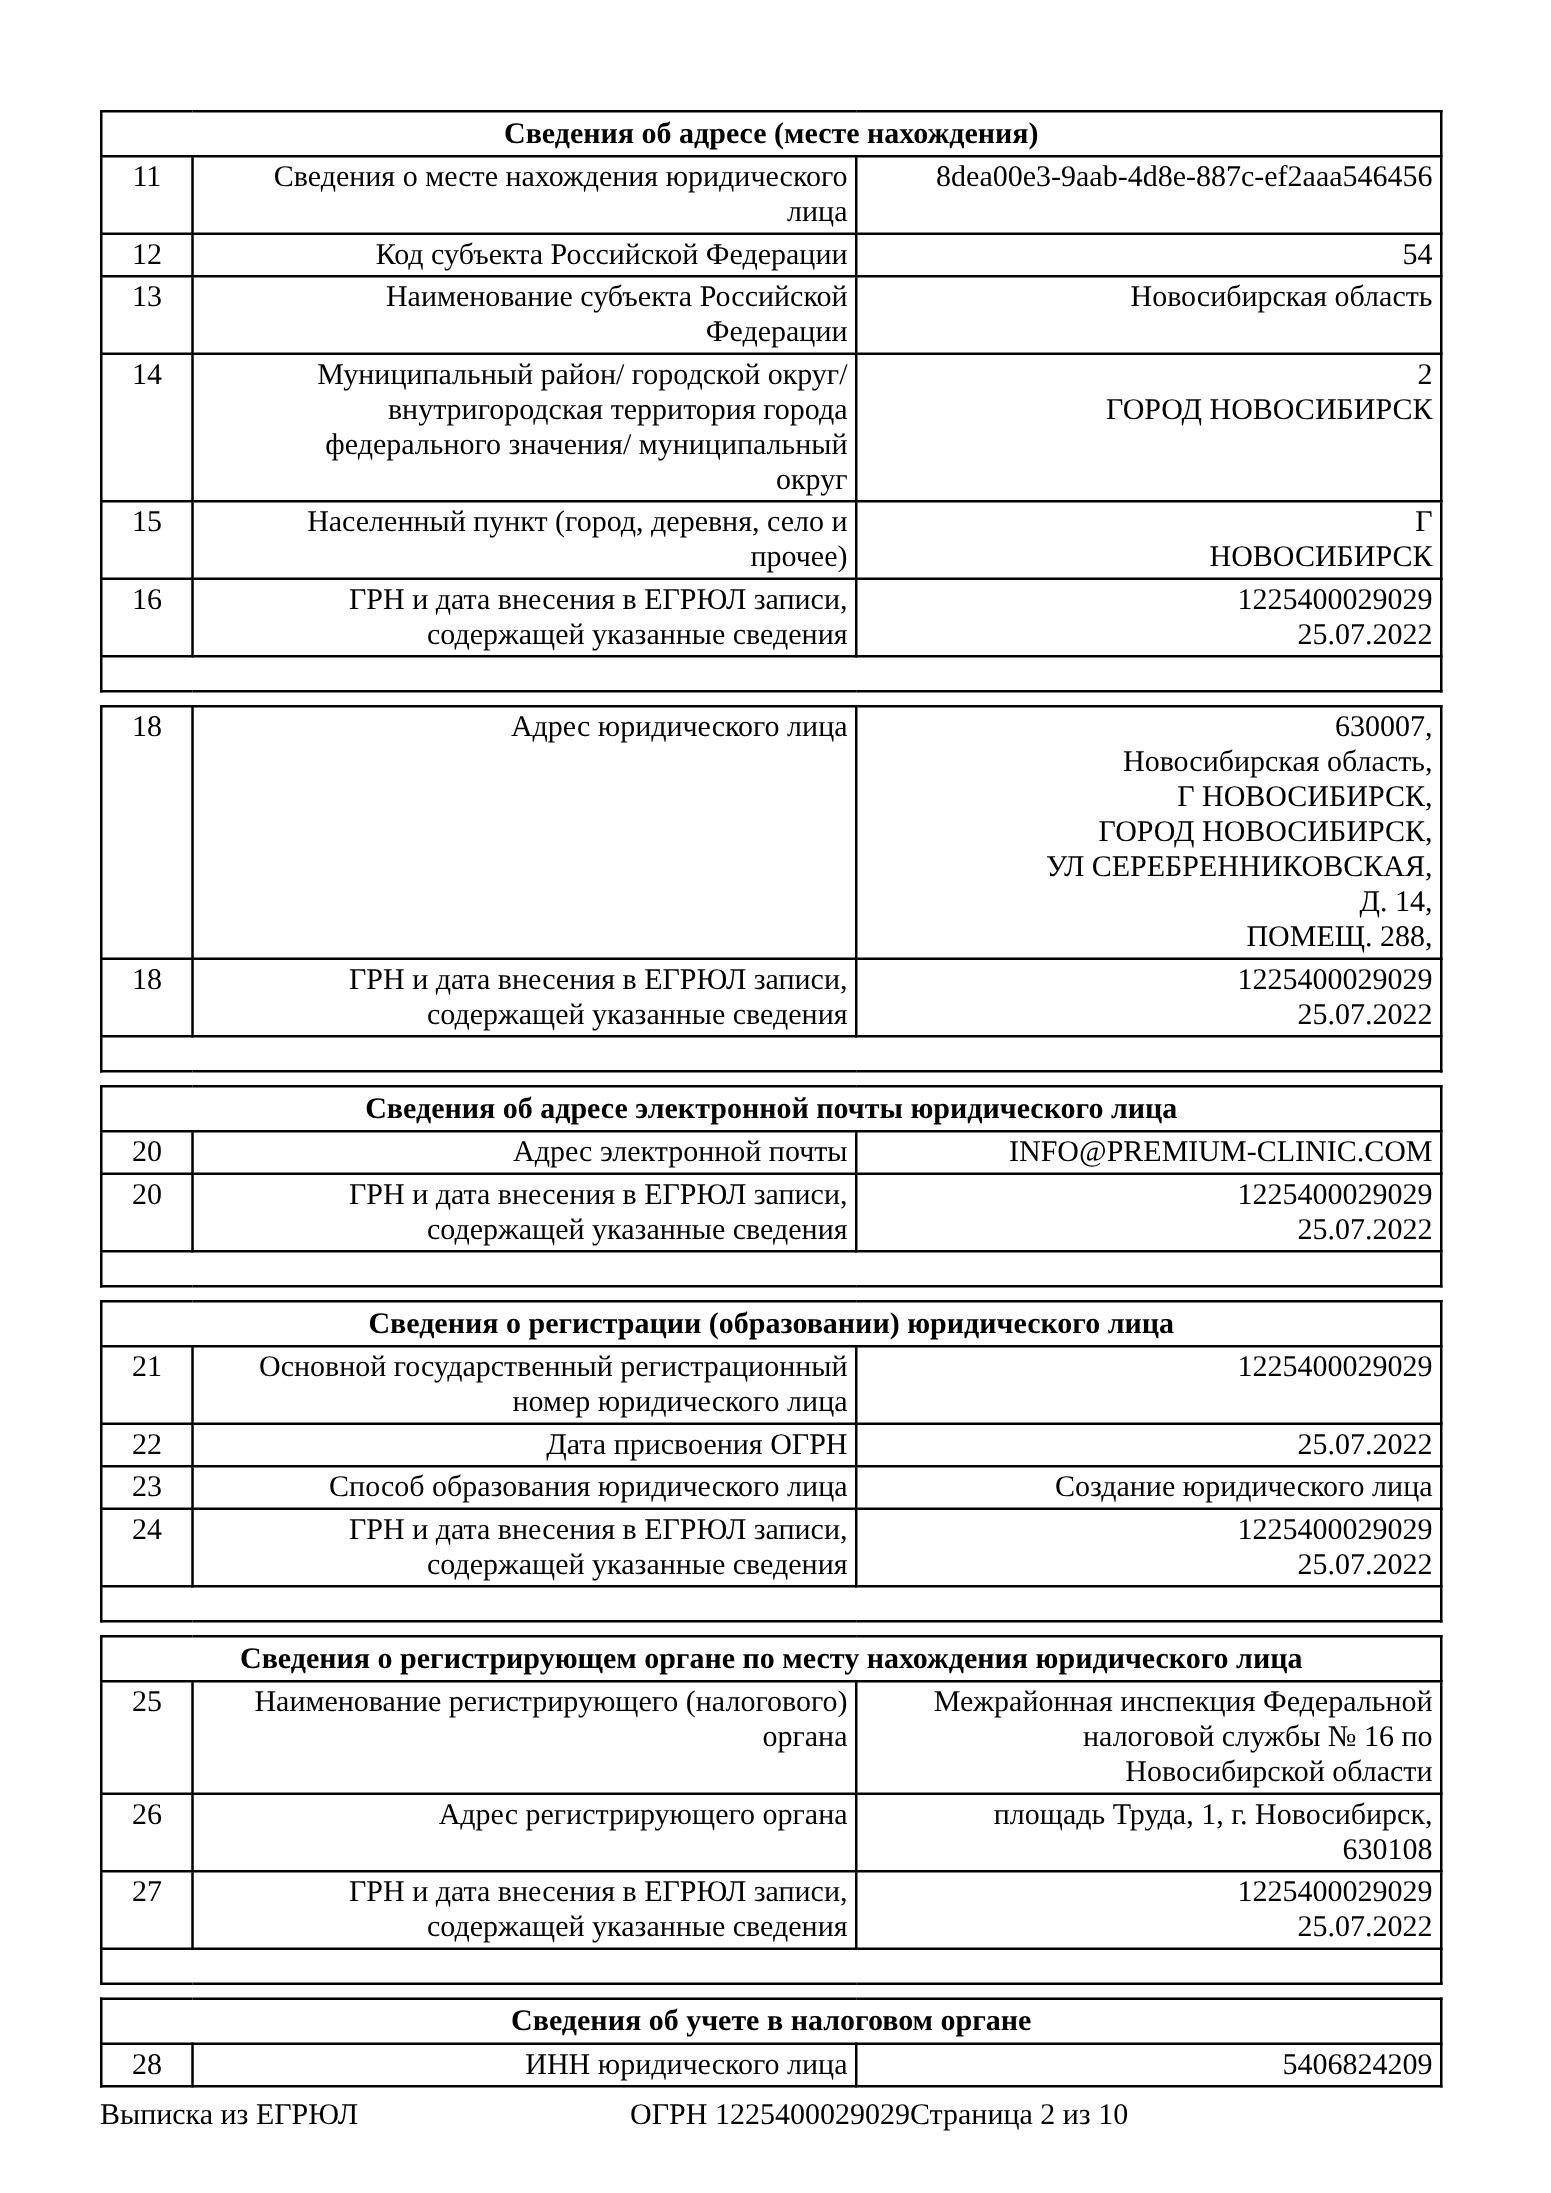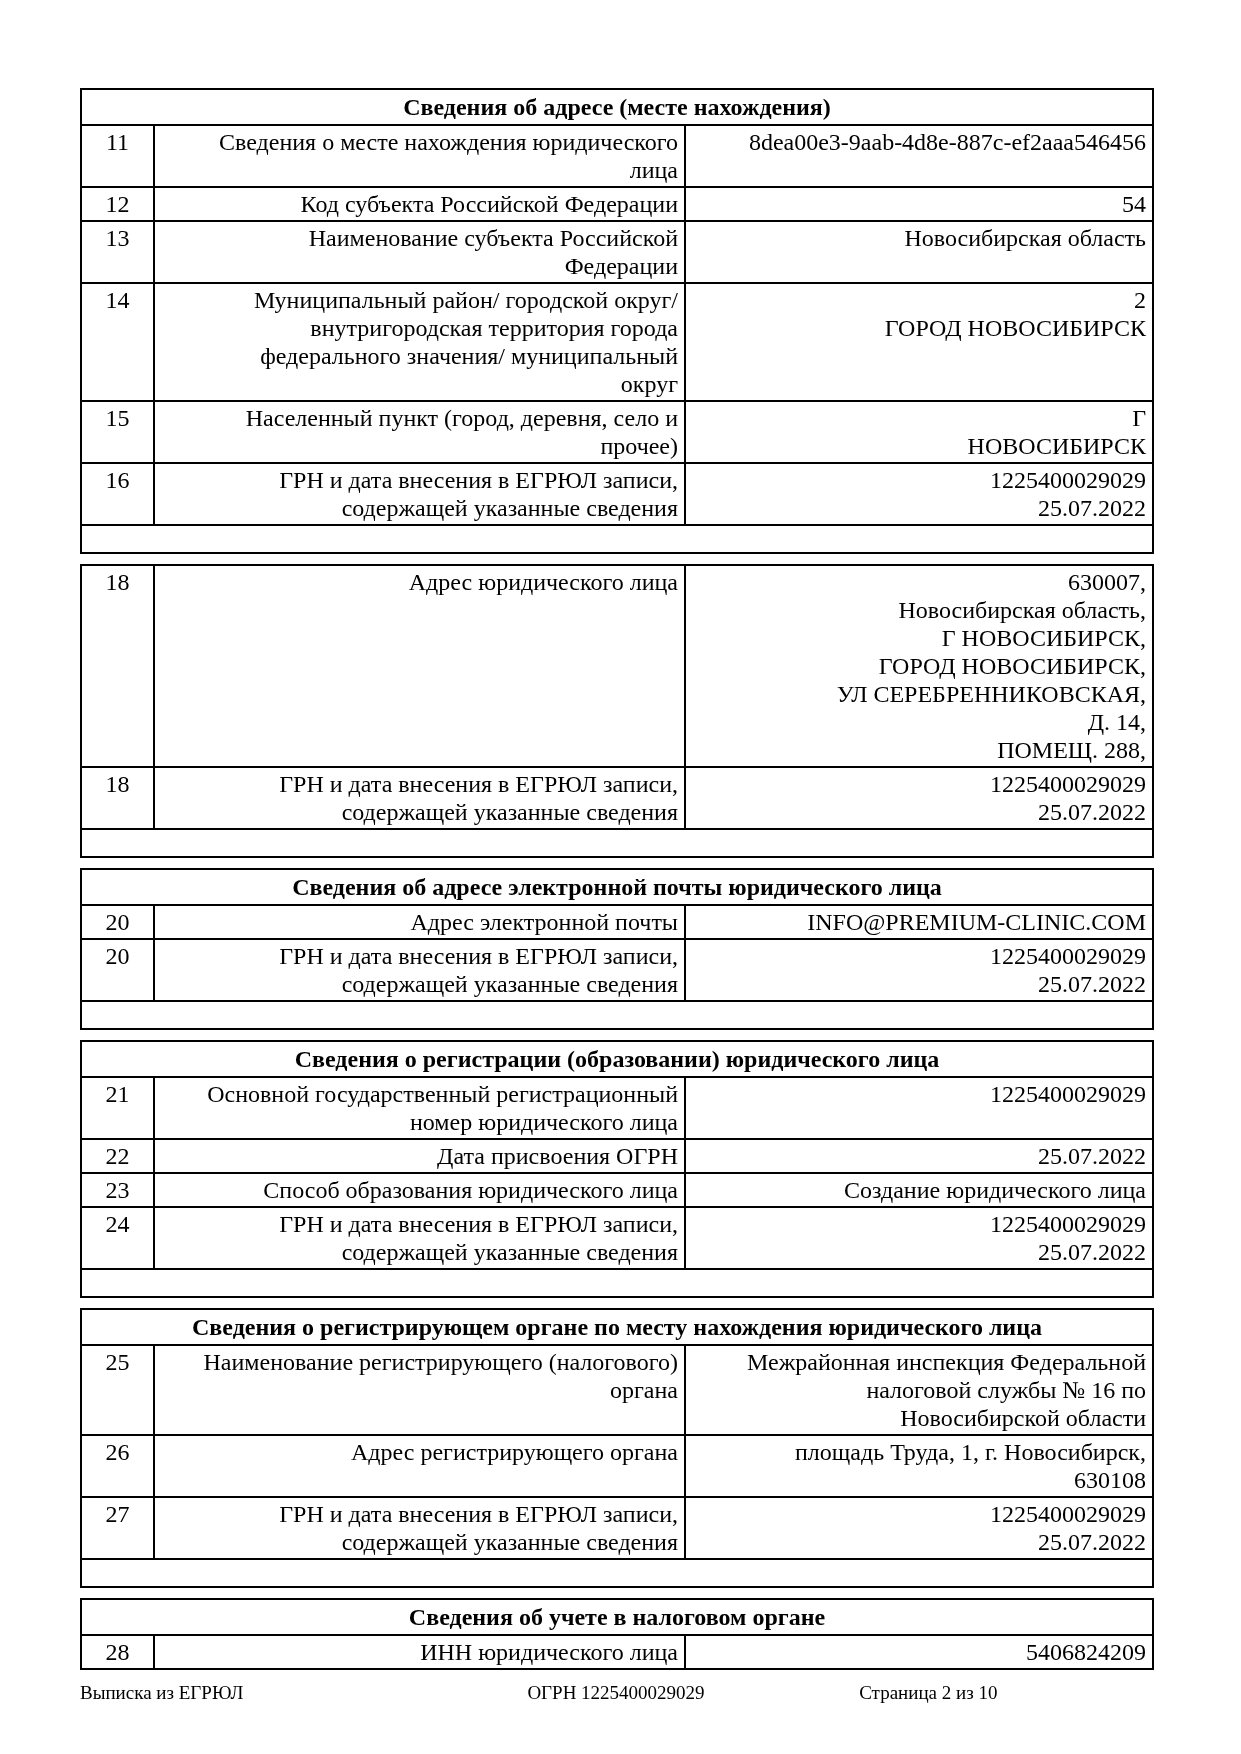--- a/index.html
+++ b/index.html
@@ -56,26 +56,26 @@
   }
   tr.spacer-row td {
     height: 26px;
     padding: 0;
   }
   .footer {
     width: 1072px;
     margin: 8px 0 16px 80px;
     display: grid;
     grid-template-columns: 1fr auto 1fr;
-    font-size: 19px;
+    font-size: 24px;
     line-height: 25px;
   }
   .f-left   { text-align: left; }
   .f-center { text-align: center; }
-  .f-right  { text-align: center; }
+  .f-right  { text-align: left; }
 </style>
 </head>
 <body>
 
 <div class="page">
 
   <table class="sec">
     <colgroup>
         <col class="c-num">
         <col class="c-label">

